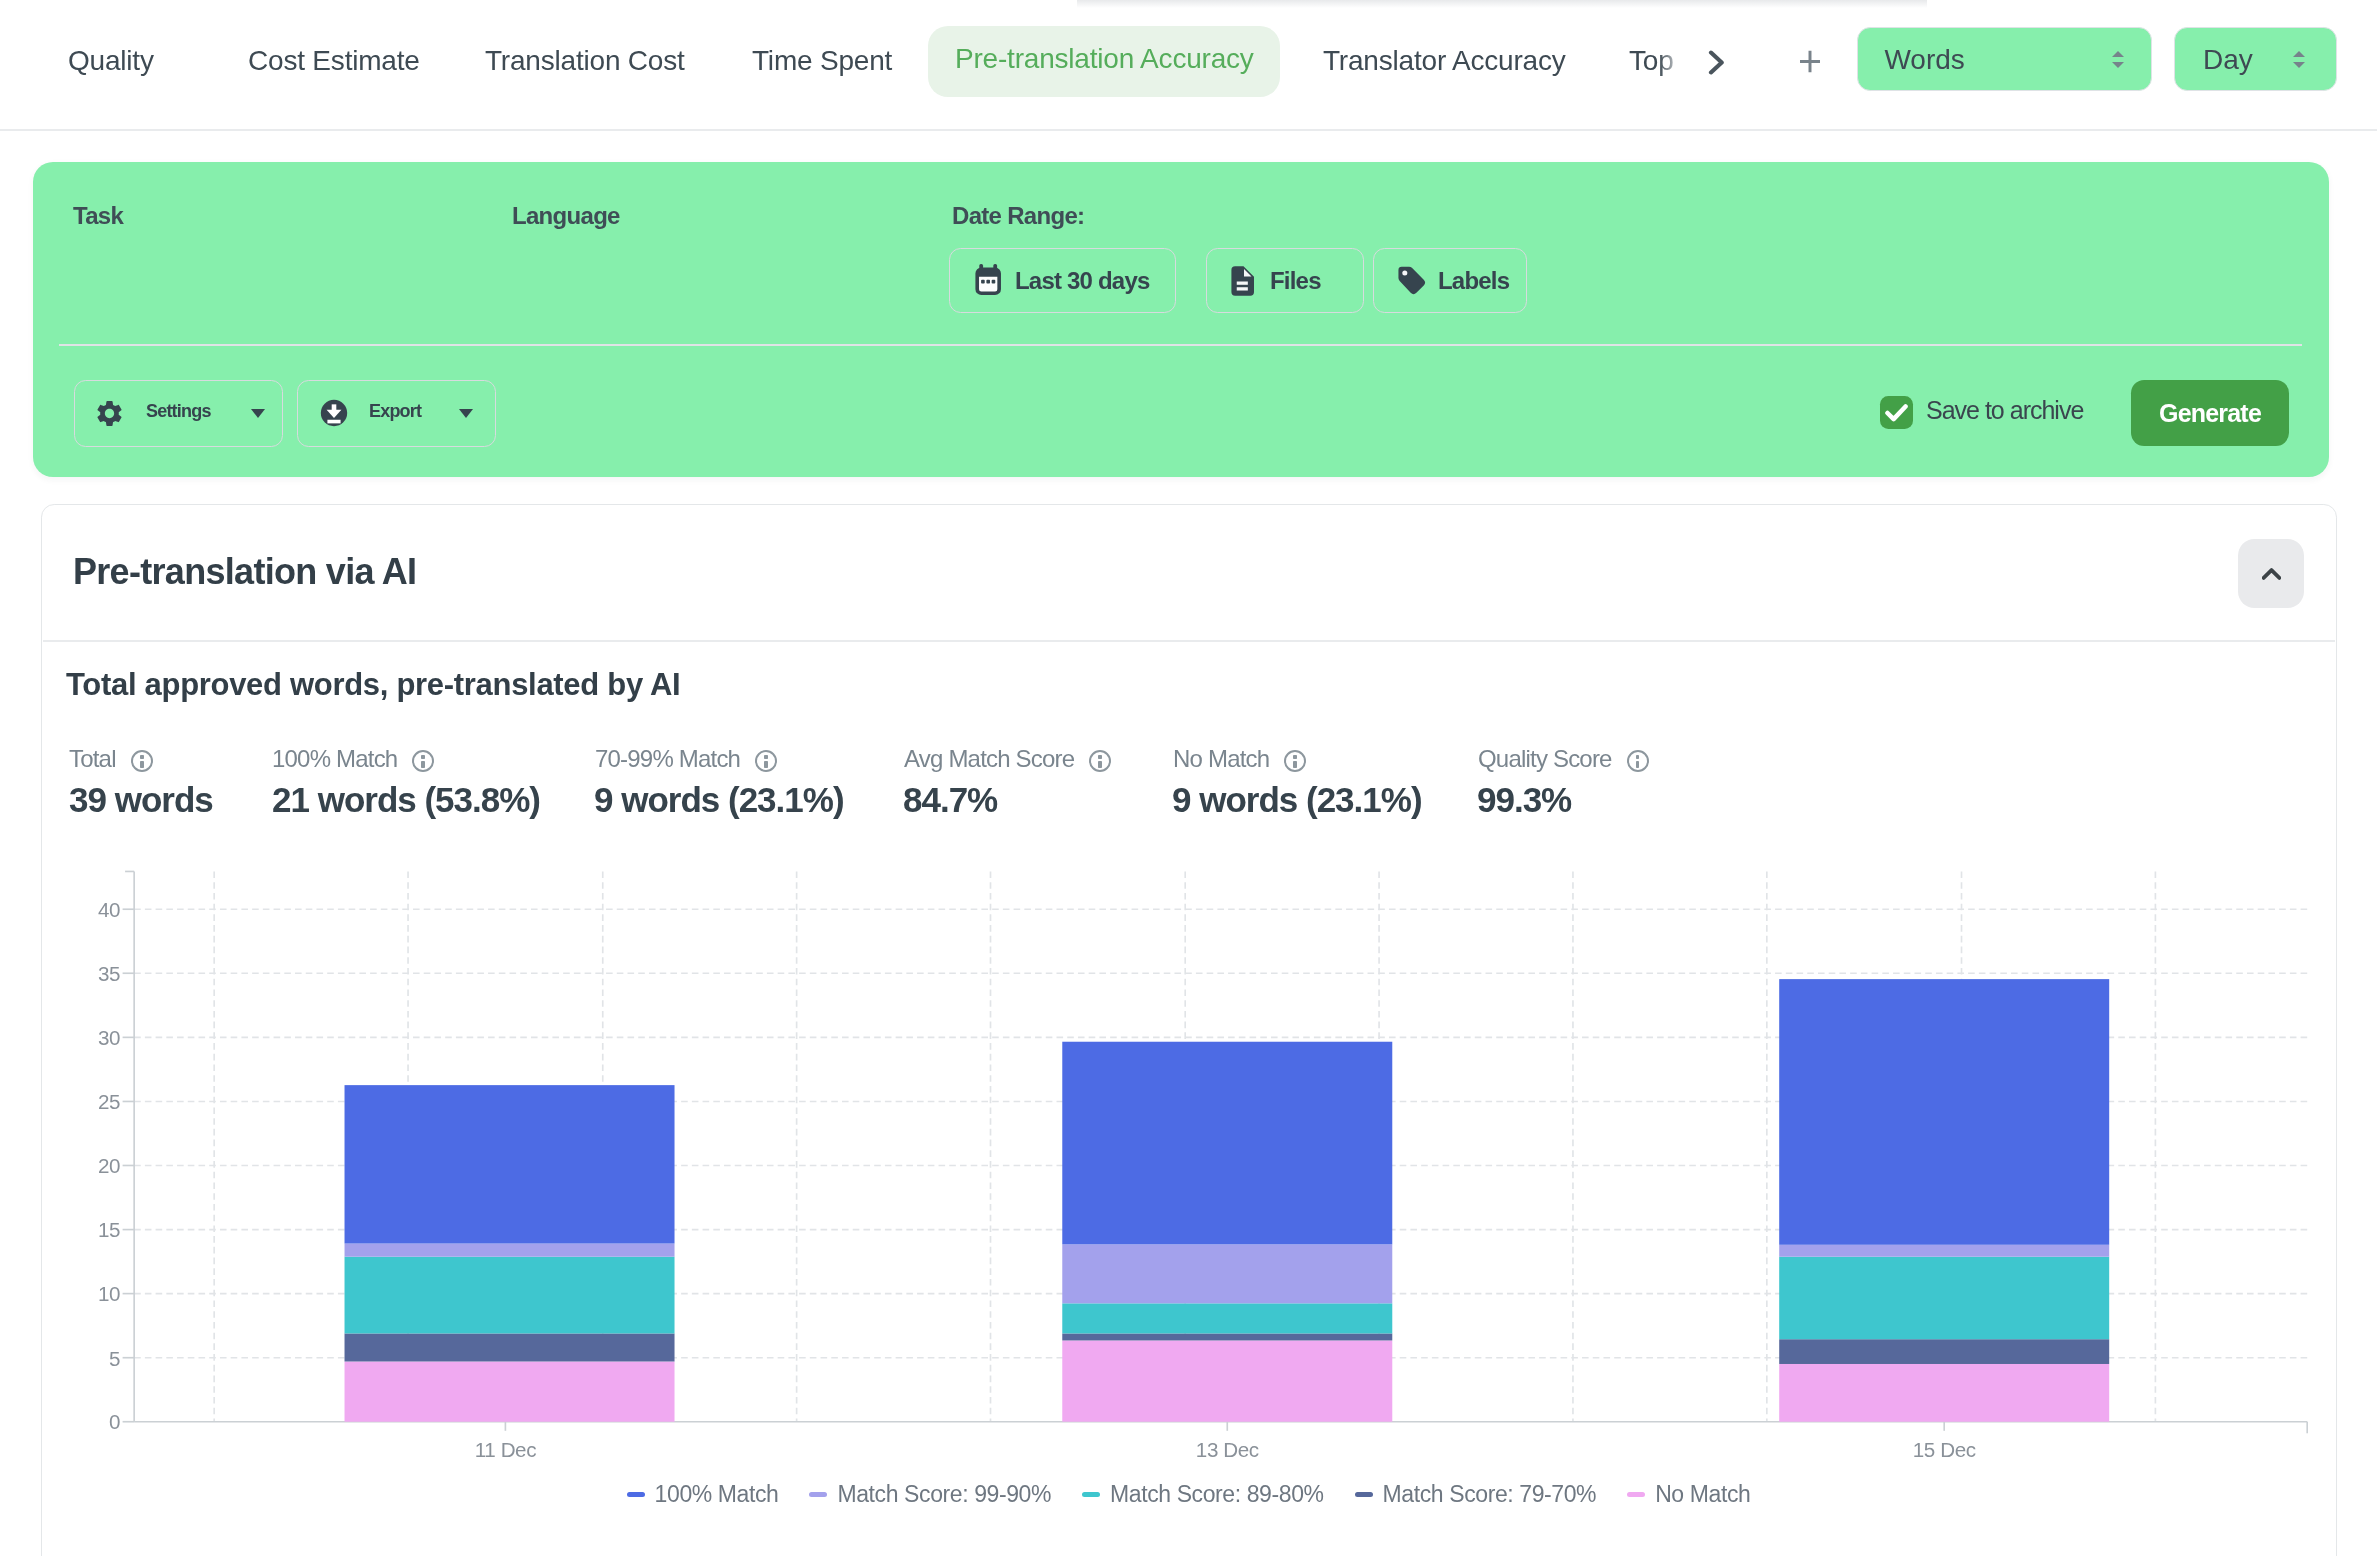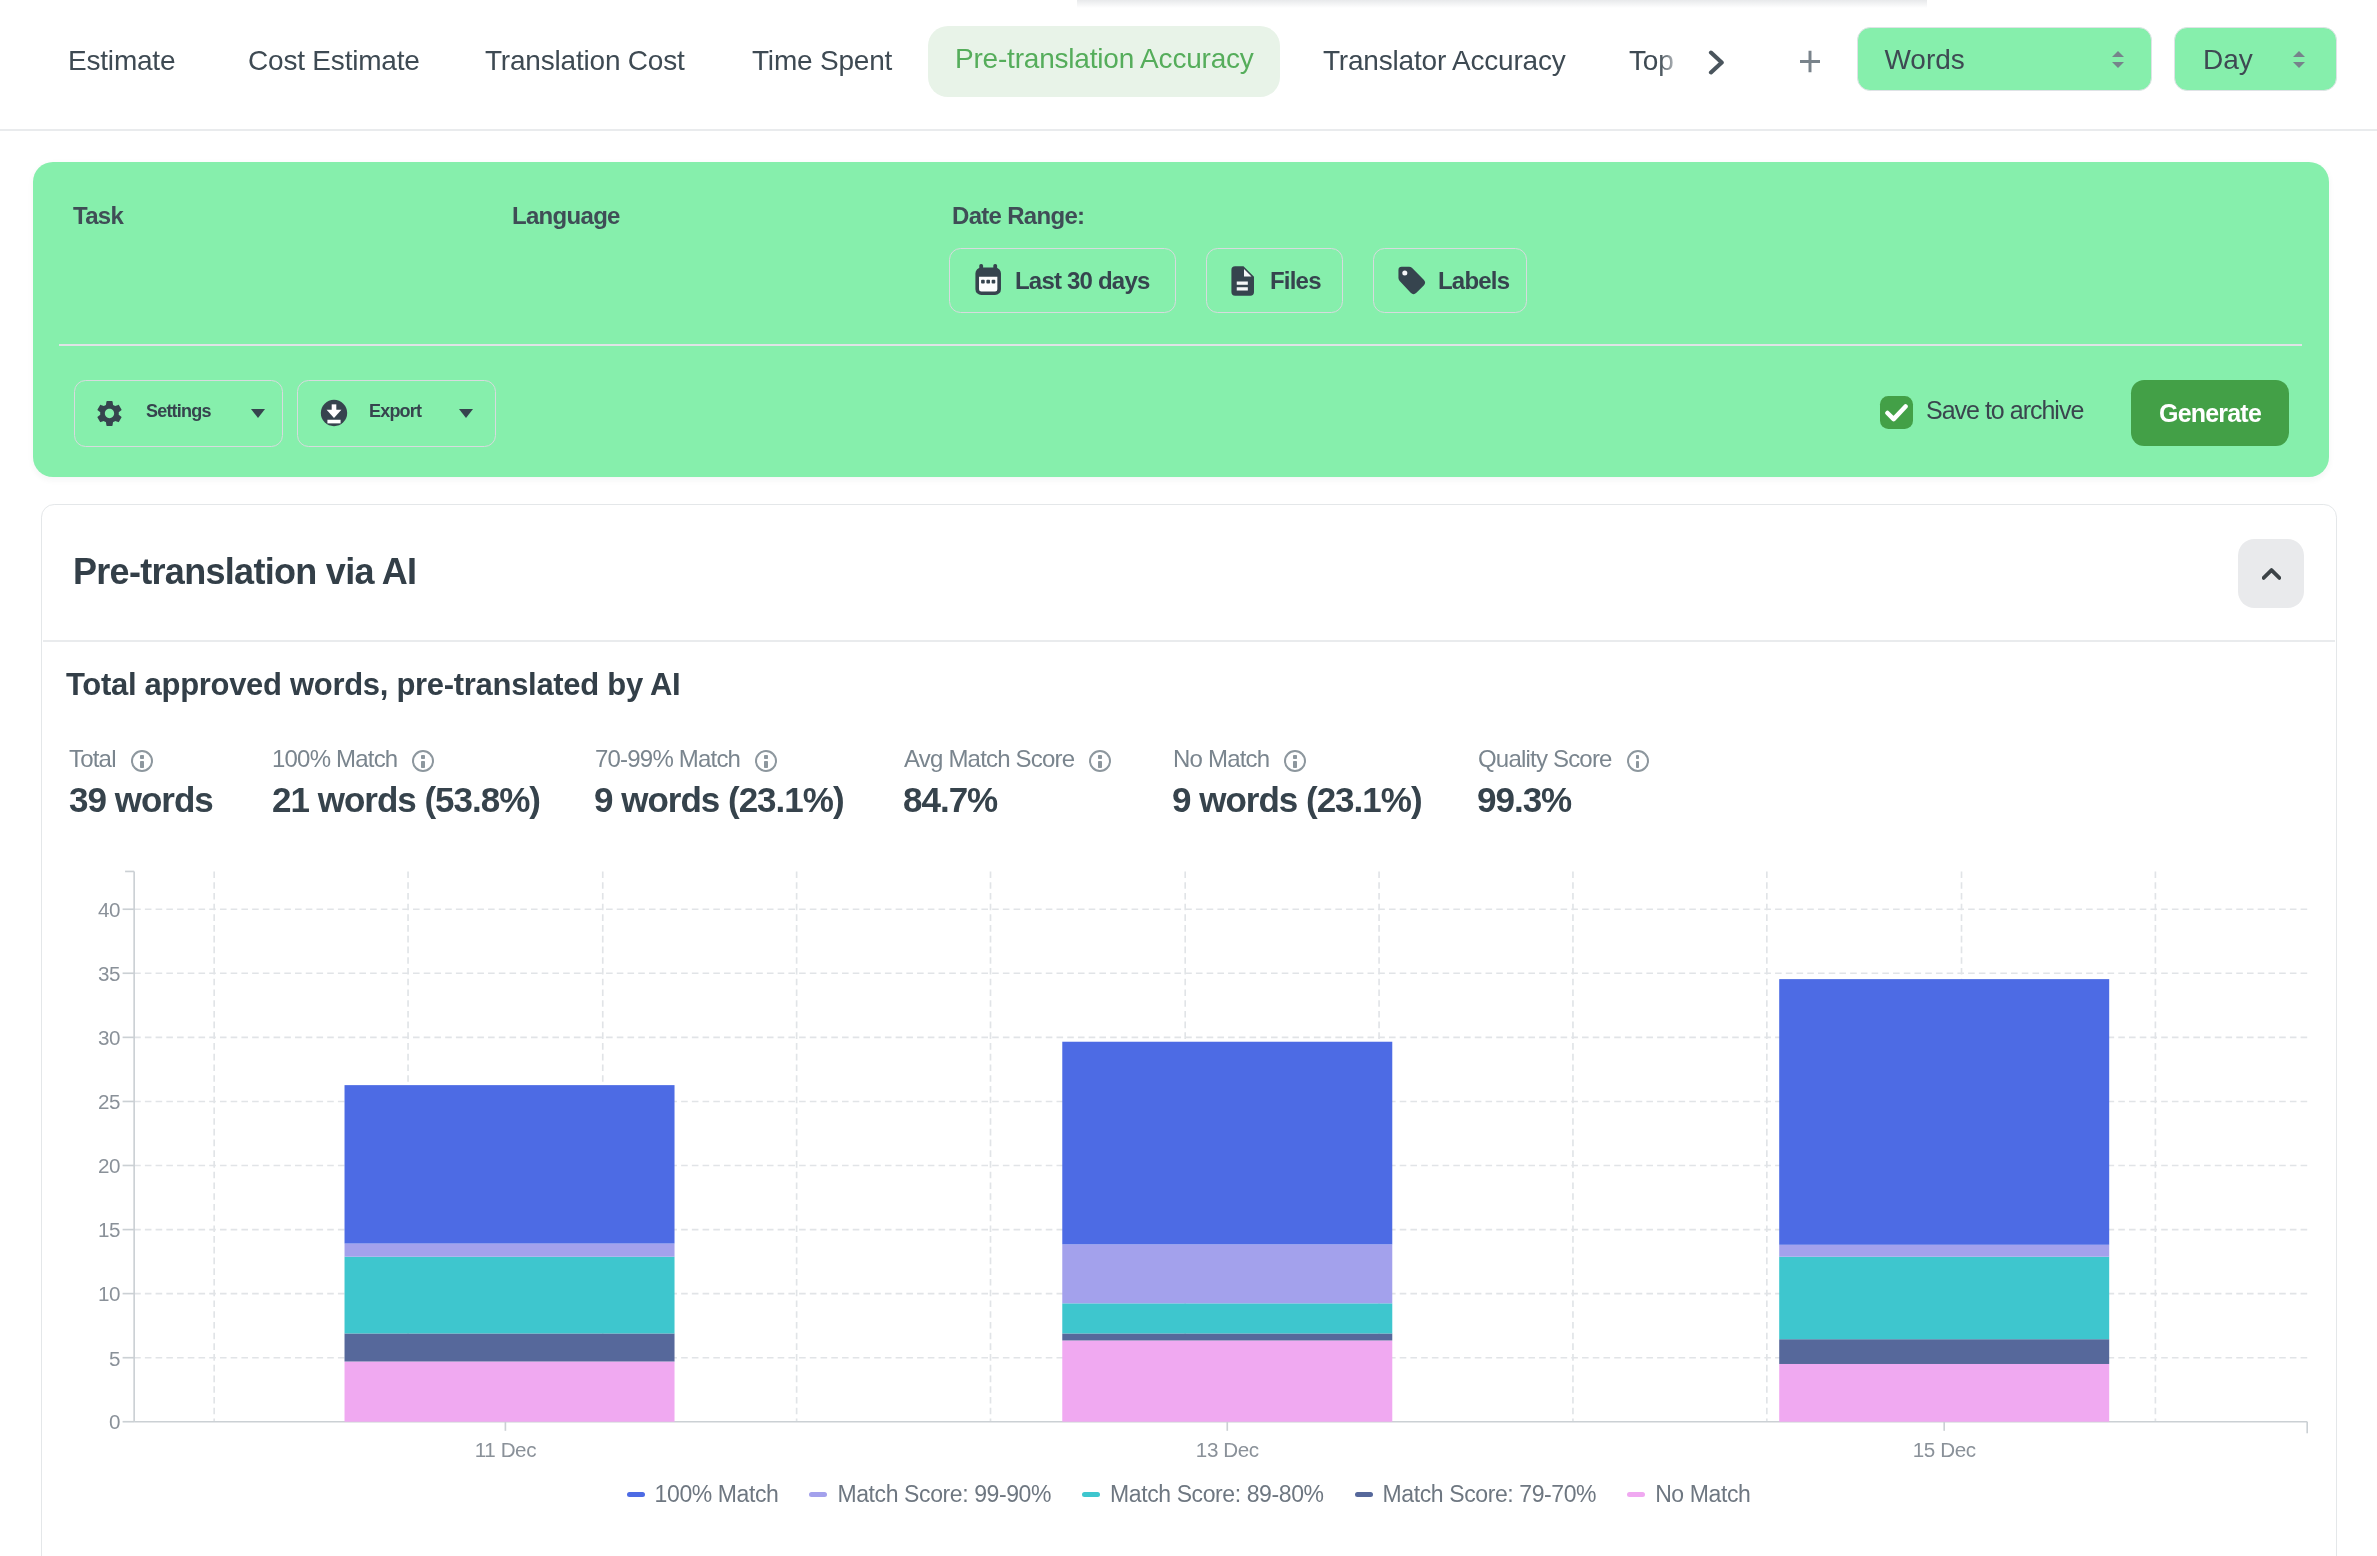--- a/index.html
+++ b/index.html
@@ -53,21 +53,21 @@
   .legend { position:absolute; left:0px; top:1481px; width:2377px; display:flex; justify-content:center; gap:31px; }
   .legitem { display:flex; align-items:center; gap:10px; font-size:23px; color:#6E7781; letter-spacing:-0.4px; white-space:nowrap; }
   .legdash { width:18px; height:4.1px; border-radius:2.5px; }
 
   svg text { font-family:"Liberation Sans", sans-serif; }
 </style>
 </head>
 <body>
 
 <div class="abs" style="left:1077px; top:0; width:850px; height:8.3px; background:linear-gradient(180deg, rgba(110,120,130,0.16), rgba(255,255,255,0));"></div>
-<span class="tab" style="left:68px; top:45px;">Estimate</span>
+<span class="tab" style="left:68px; top:45px;">Quality</span>
 <span class="tab" style="left:248px; top:45px;">Cost Estimate</span>
 <span class="tab" style="left:485px; top:45px;">Translation Cost</span>
 <span class="tab" style="left:752px; top:45px;">Time Spent</span>
 <div class="pill">
     <span>Pre-translation Accuracy</span>
   </div>
 <span class="tab" style="left:1323px; top:45px;">Translator Accuracy</span>
 <span class="tab" style="left:1629px; top:45px;">Top</span>
 <div class="abs" style="left:1659px; top:31px; width:41px; height:58px; background:linear-gradient(90deg, rgba(255,255,255,0), rgba(255,255,255,0.9) 55%, #ffffff 90%);"></div>
 <svg class="abs" style="left:1706px; top:50px;" width="21.5" height="25" viewBox="0 0 26 30">
@@ -98,21 +98,21 @@
       <rect x="22.2" y="0" width="4.6" height="10" rx="2" fill="#36444E"></rect>
       <rect x="2.7" y="6.5" width="26.6" height="29" rx="5" fill="#FDFDFD" stroke="#36444E" stroke-width="4.4"></rect>
       <path d="M2.7 11.5 a5 5 0 0 1 5 -5 h16.6 a5 5 0 0 1 5 5 v4 H2.7 Z" fill="#36444E"></path>
       <rect x="7.4" y="19.2" width="4.4" height="4.4" rx="1" fill="#36444E"></rect>
       <rect x="13.8" y="19.2" width="4.4" height="4.4" rx="1" fill="#36444E"></rect>
       <rect x="20.2" y="19.2" width="4.4" height="4.4" rx="1" fill="#36444E"></rect>
     </svg>
     <span style="position:absolute; left:65px; top:18px;">Last 30 days</span>
   </div>
 
-  <div class="fbtn" style="left:1173px; width:137px;">
+  <div class="fbtn" style="left:1173px; width:158px;">
     <svg style="position:absolute; left:24px; top:16.5px;" width="23" height="30" viewBox="0 0 28 36">
       <path d="M5 0 H15.2 L28 12.8 V31.5 A4.5 4.5 0 0 1 23.5 36 H5 A4.5 4.5 0 0 1 0.5 31.5 V4.5 A4.5 4.5 0 0 1 5 0 Z" fill="#36444E"></path>
       <path d="M15.8 3.4 L25 12.6 L15.8 12.6 Z" fill="#F5F6F7"></path>
       <rect x="7" y="18.6" width="13.5" height="4" fill="#F5F6F7"></rect>
       <rect x="7" y="25.6" width="13.5" height="4" fill="#F5F6F7"></rect>
     </svg>
     <span style="position:absolute; left:63px; top:18px;">Files</span>
   </div>
 
   <div class="fbtn" style="left:1340px; width:154px;padding-left:20px;">

